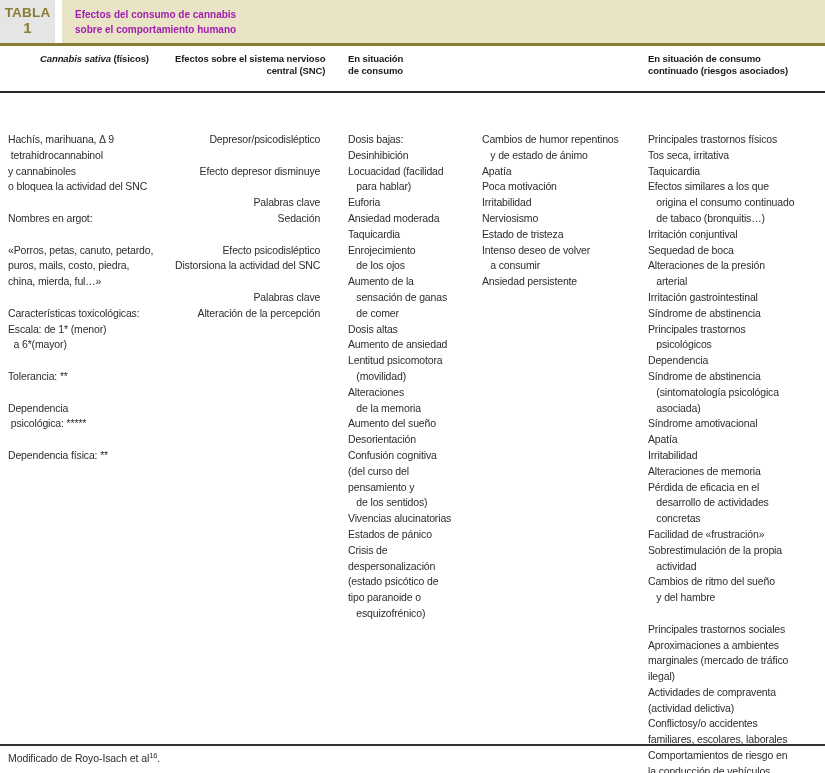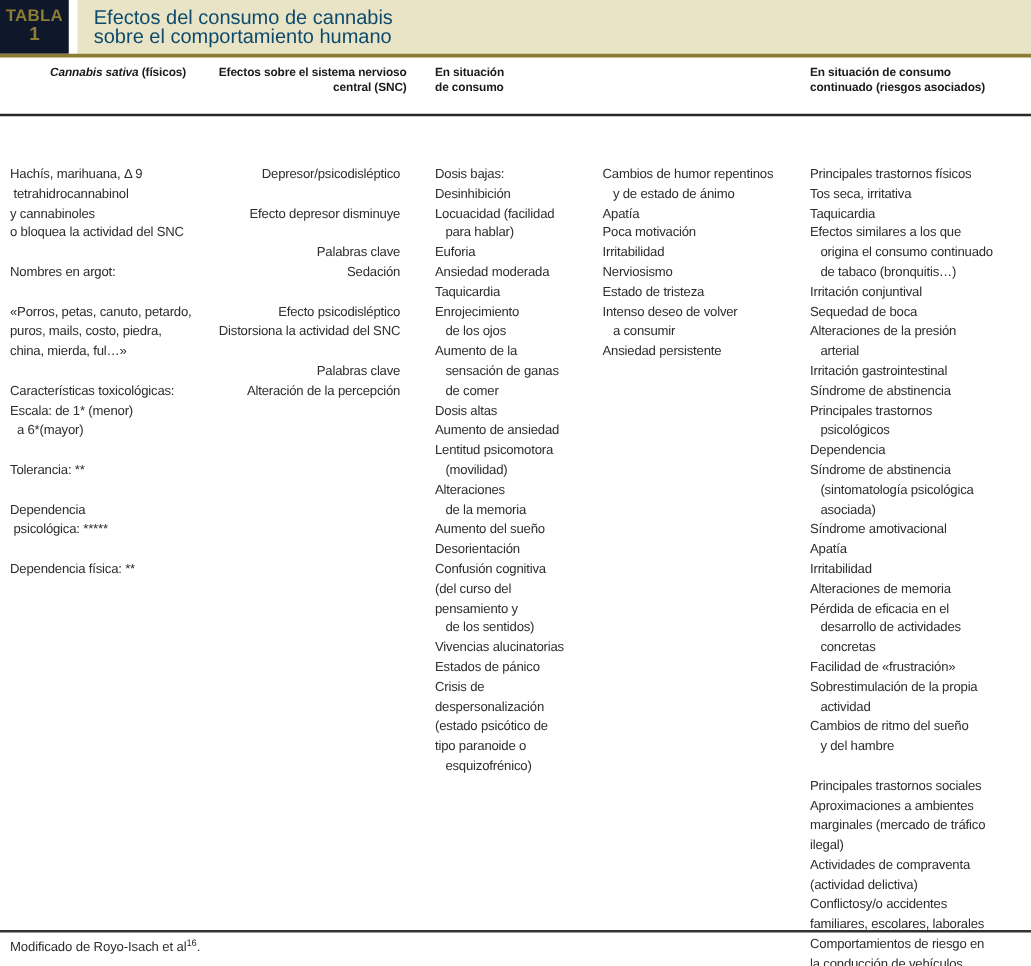--- a/index.html
+++ b/index.html
@@ -4,30 +4,30 @@
 <style>
   * { margin:0; padding:0; box-sizing:border-box; }
   html,body { background:#ffffff; }
   .page {
     position:relative; width:825px; height:773px; background:#ffffff;
     font-family:"Liberation Sans", sans-serif; color:#2d2d2d; overflow:hidden;
   }
   
   .badge {
     position:absolute; top:0; left:0; width:55px; height:43px;
-    background:#0f172a; color:#8b7d33; text-align:center; font-weight:bold;
+    background:#e5e5e5; color:#8b7d33; text-align:center; font-weight:bold;
   }
   .badge-label { display:block; font-size:13.5px; line-height:14px; padding-top:6px; letter-spacing:0.2px; }
   .badge-number { display:block; font-size:15px; line-height:16px; }
   .title-band {
     position:absolute; top:0; left:62px; right:0; height:43px; background:#e8e4c5;
   }
   .table-title {
-    padding:7px 0 0 13px; font-size:16px; font-weight:normal; line-height:15px;
-    white-space:pre; color:#0c4a6e;
+    padding:7px 0 0 13px; font-size:10px; font-weight:bold; line-height:15px;
+    white-space:pre; color:#a21caf;
   }
   .olive-bar { position:absolute; top:43px; left:0; right:0; height:3px; background:#8b7d33; }
   
   .colhead {
     position:absolute; top:53px; font-size:9.5px; font-weight:bold; line-height:12px;
     white-space:pre; letter-spacing:-0.1px; color:#1a1a1a;
   }
   .colhead .it { font-style:italic;margin-left:32px; }
   .rule-top { position:absolute; top:91px; left:0; right:0; height:2px; background:#2a2a2a; }
   

